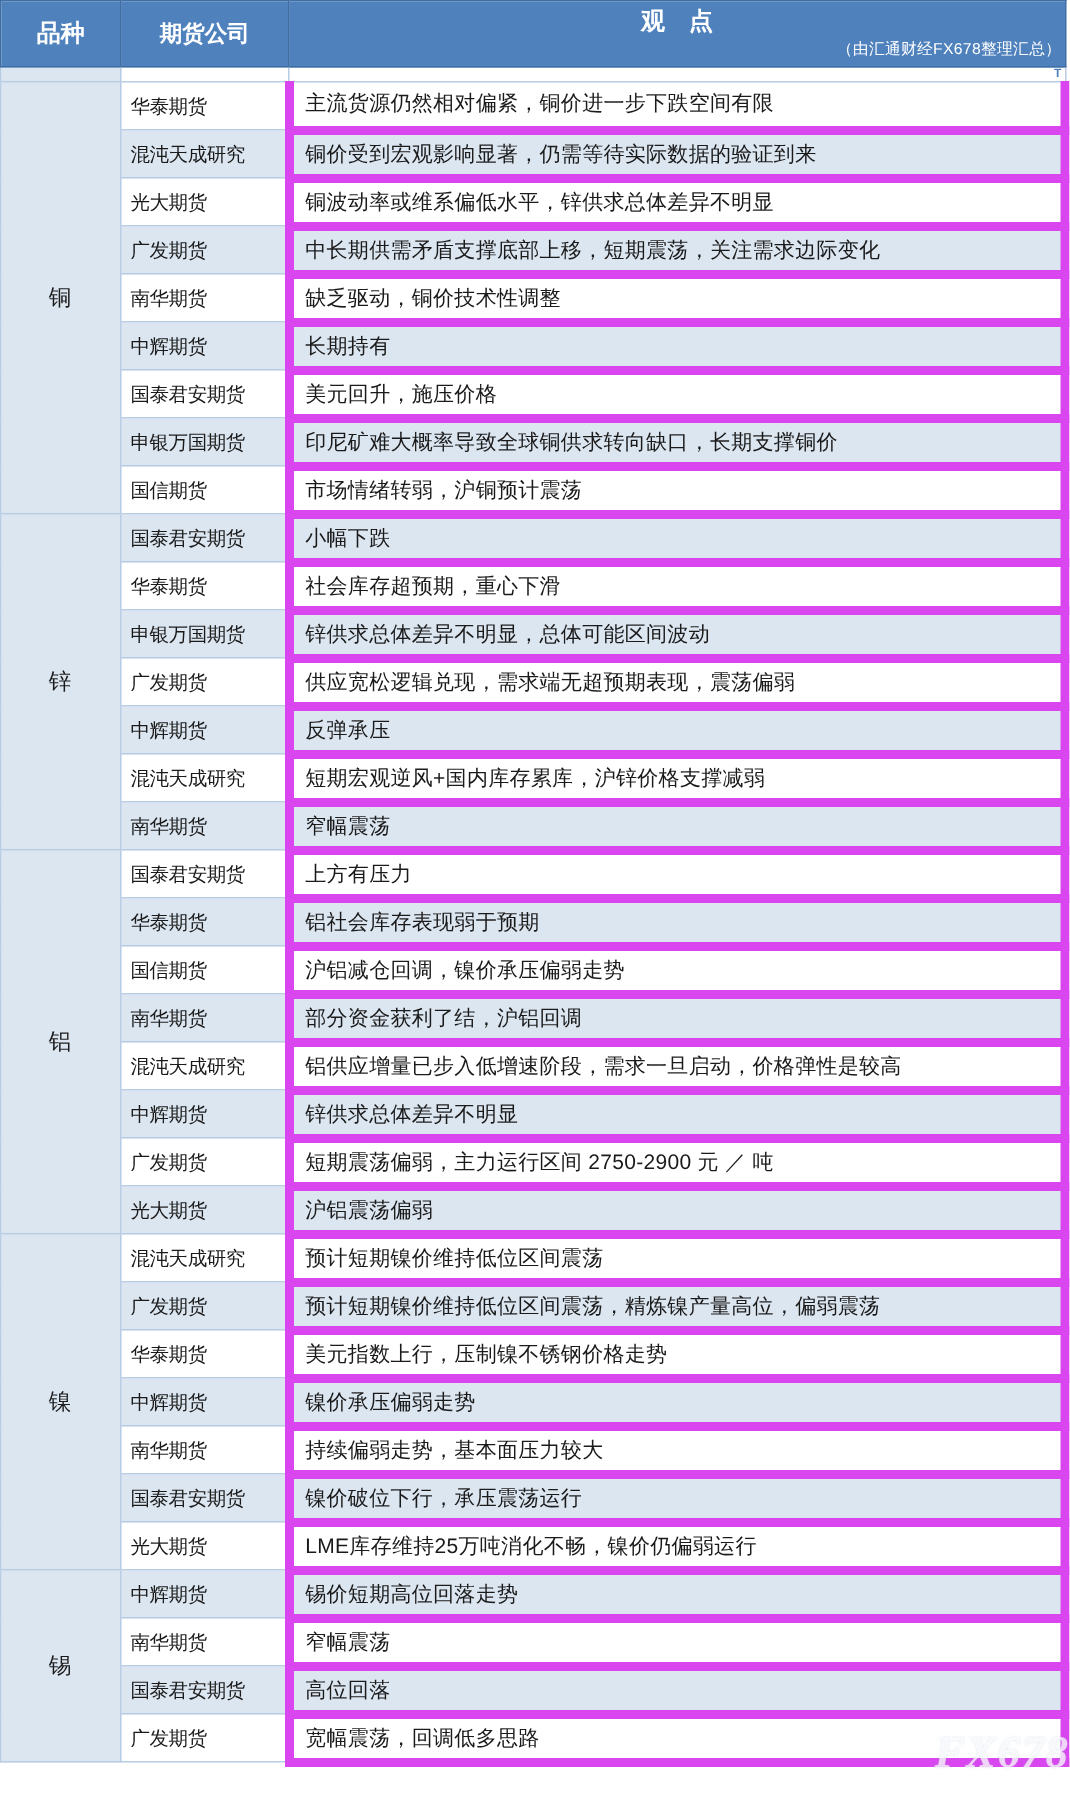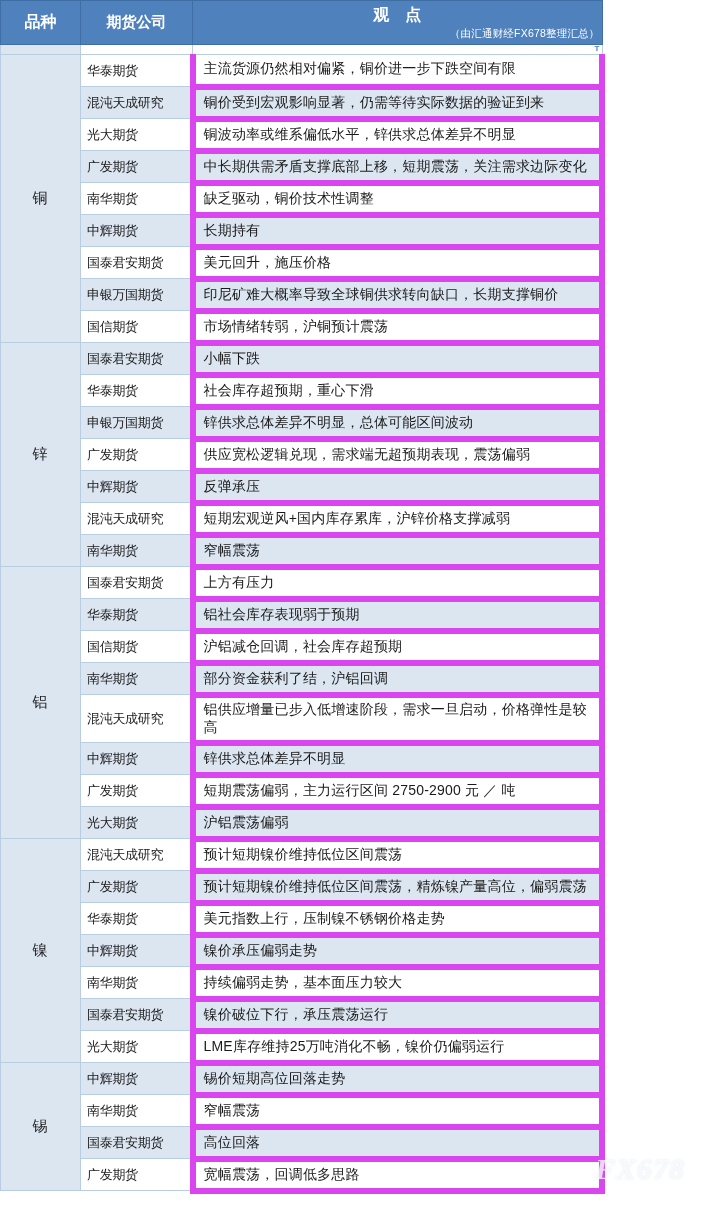--- a/index.html
+++ b/index.html
@@ -10,21 +10,21 @@
   }
   body {
     width: 713px;
     height: 1212px;
     font-family: "Liberation Sans", sans-serif;
     color: #1a1a1a;
     overflow: hidden;
     position: relative;
   }
   table.sheet {
-    width: 605px;
+    width: 713px;
     border-collapse: collapse;
     table-layout: fixed;
   }
   
   .hdr td {
     background: #4f81bd;
     color: #ffffff;
     font-weight: bold;
     text-align: center;
     vertical-align: middle;
@@ -86,21 +86,21 @@
     vertical-align: middle;
     letter-spacing: 0.2px;
   }
   tr.data { height: 32px; }
   tr.alt td.company, tr.alt td.view { background: #dce6f1; }
   tr.plain td.company, tr.plain td.view { background: #ffffff; }
   
   tr.group-start td { border-top: 1px solid #b8cce4; }
   .watermark {
     position: absolute;
-    right: 28px;
+    right: 0;
     bottom: 26px;
     font-size: 30px;
     font-style: italic;
     font-weight: bold;
     color: rgba(255,255,255,0.72);
     font-family: "Liberation Serif", serif;
     letter-spacing: 1px;
     pointer-events: none;
     text-shadow: 0 0 2px rgba(160,180,205,0.35);
   }
@@ -200,21 +200,21 @@
         <td class="variety" rowspan="8">铝</td>
         <td class="company">国泰君安期货</td>
         <td class="view">上方有压力</td>
       </tr>
       <tr class="data alt">
         <td class="company">华泰期货</td>
         <td class="view">铝社会库存表现弱于预期</td>
       </tr>
       <tr class="data plain">
         <td class="company">国信期货</td>
-        <td class="view">沪铝减仓回调，社会库存超预期</td>
+        <td class="view">沪铝减仓回调，镍价承压偏弱走势</td>
       </tr>
       <tr class="data alt">
         <td class="company">南华期货</td>
         <td class="view">部分资金获利了结，沪铝回调</td>
       </tr>
       <tr class="data plain">
         <td class="company">混沌天成研究</td>
         <td class="view">铝供应增量已步入低增速阶段，需求一旦启动，价格弹性是较高</td>
       </tr>
       <tr class="data alt">

